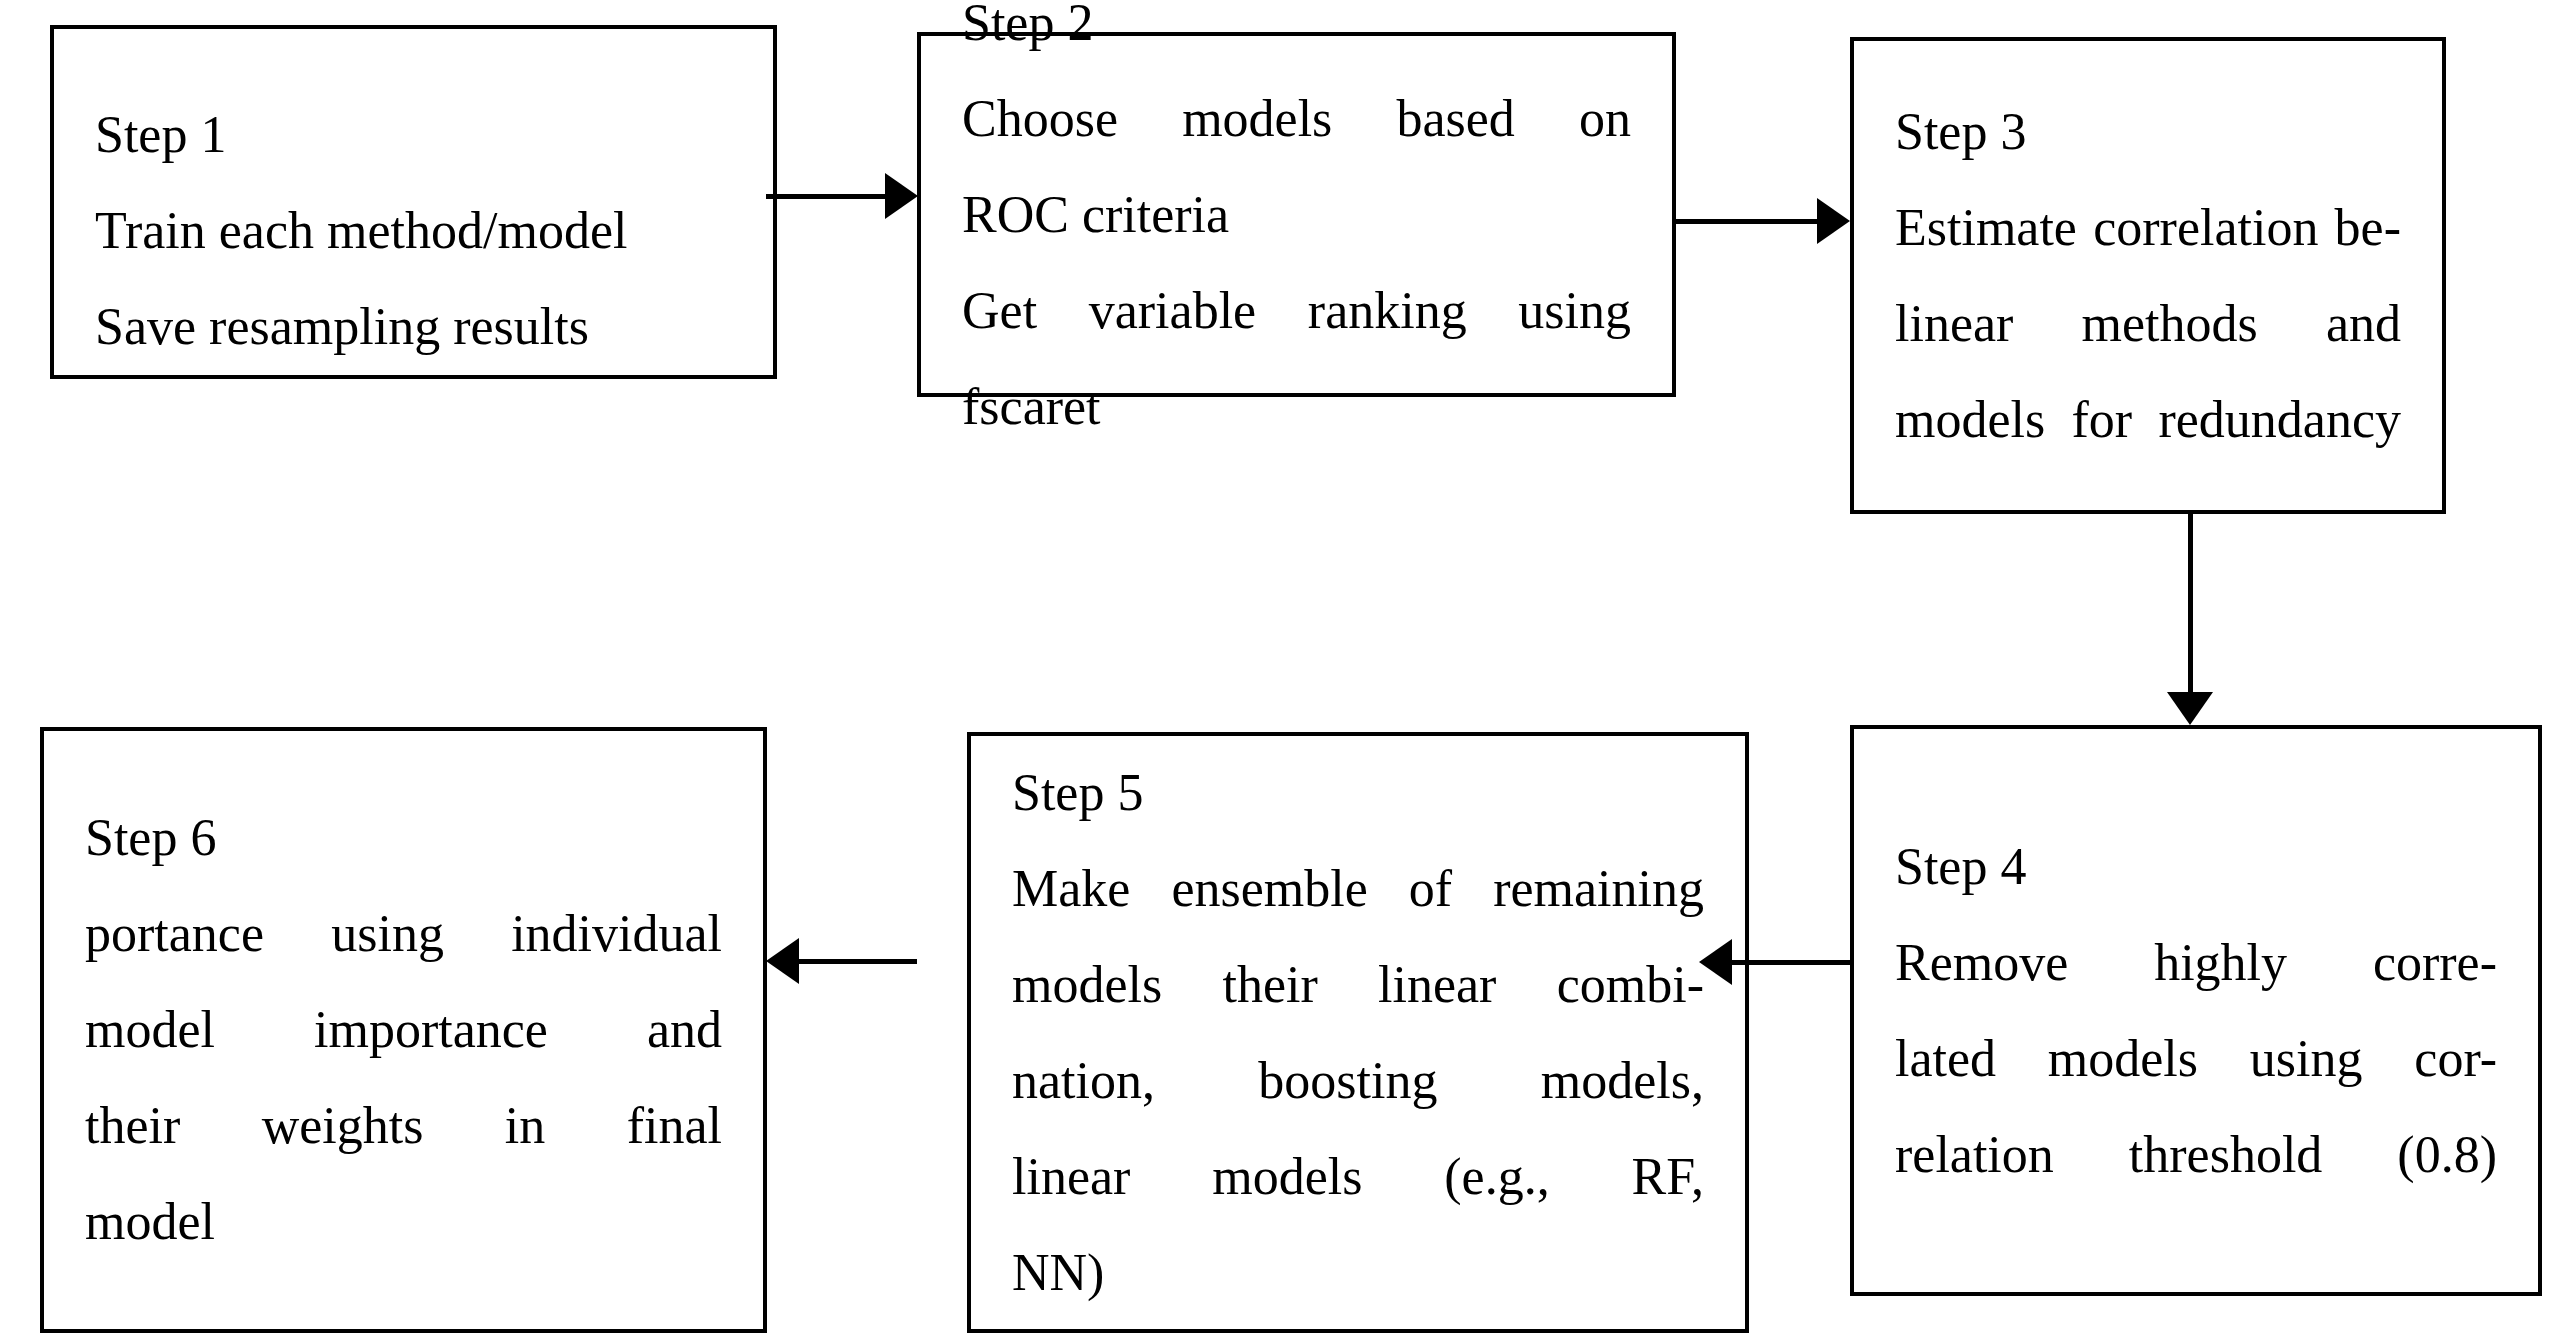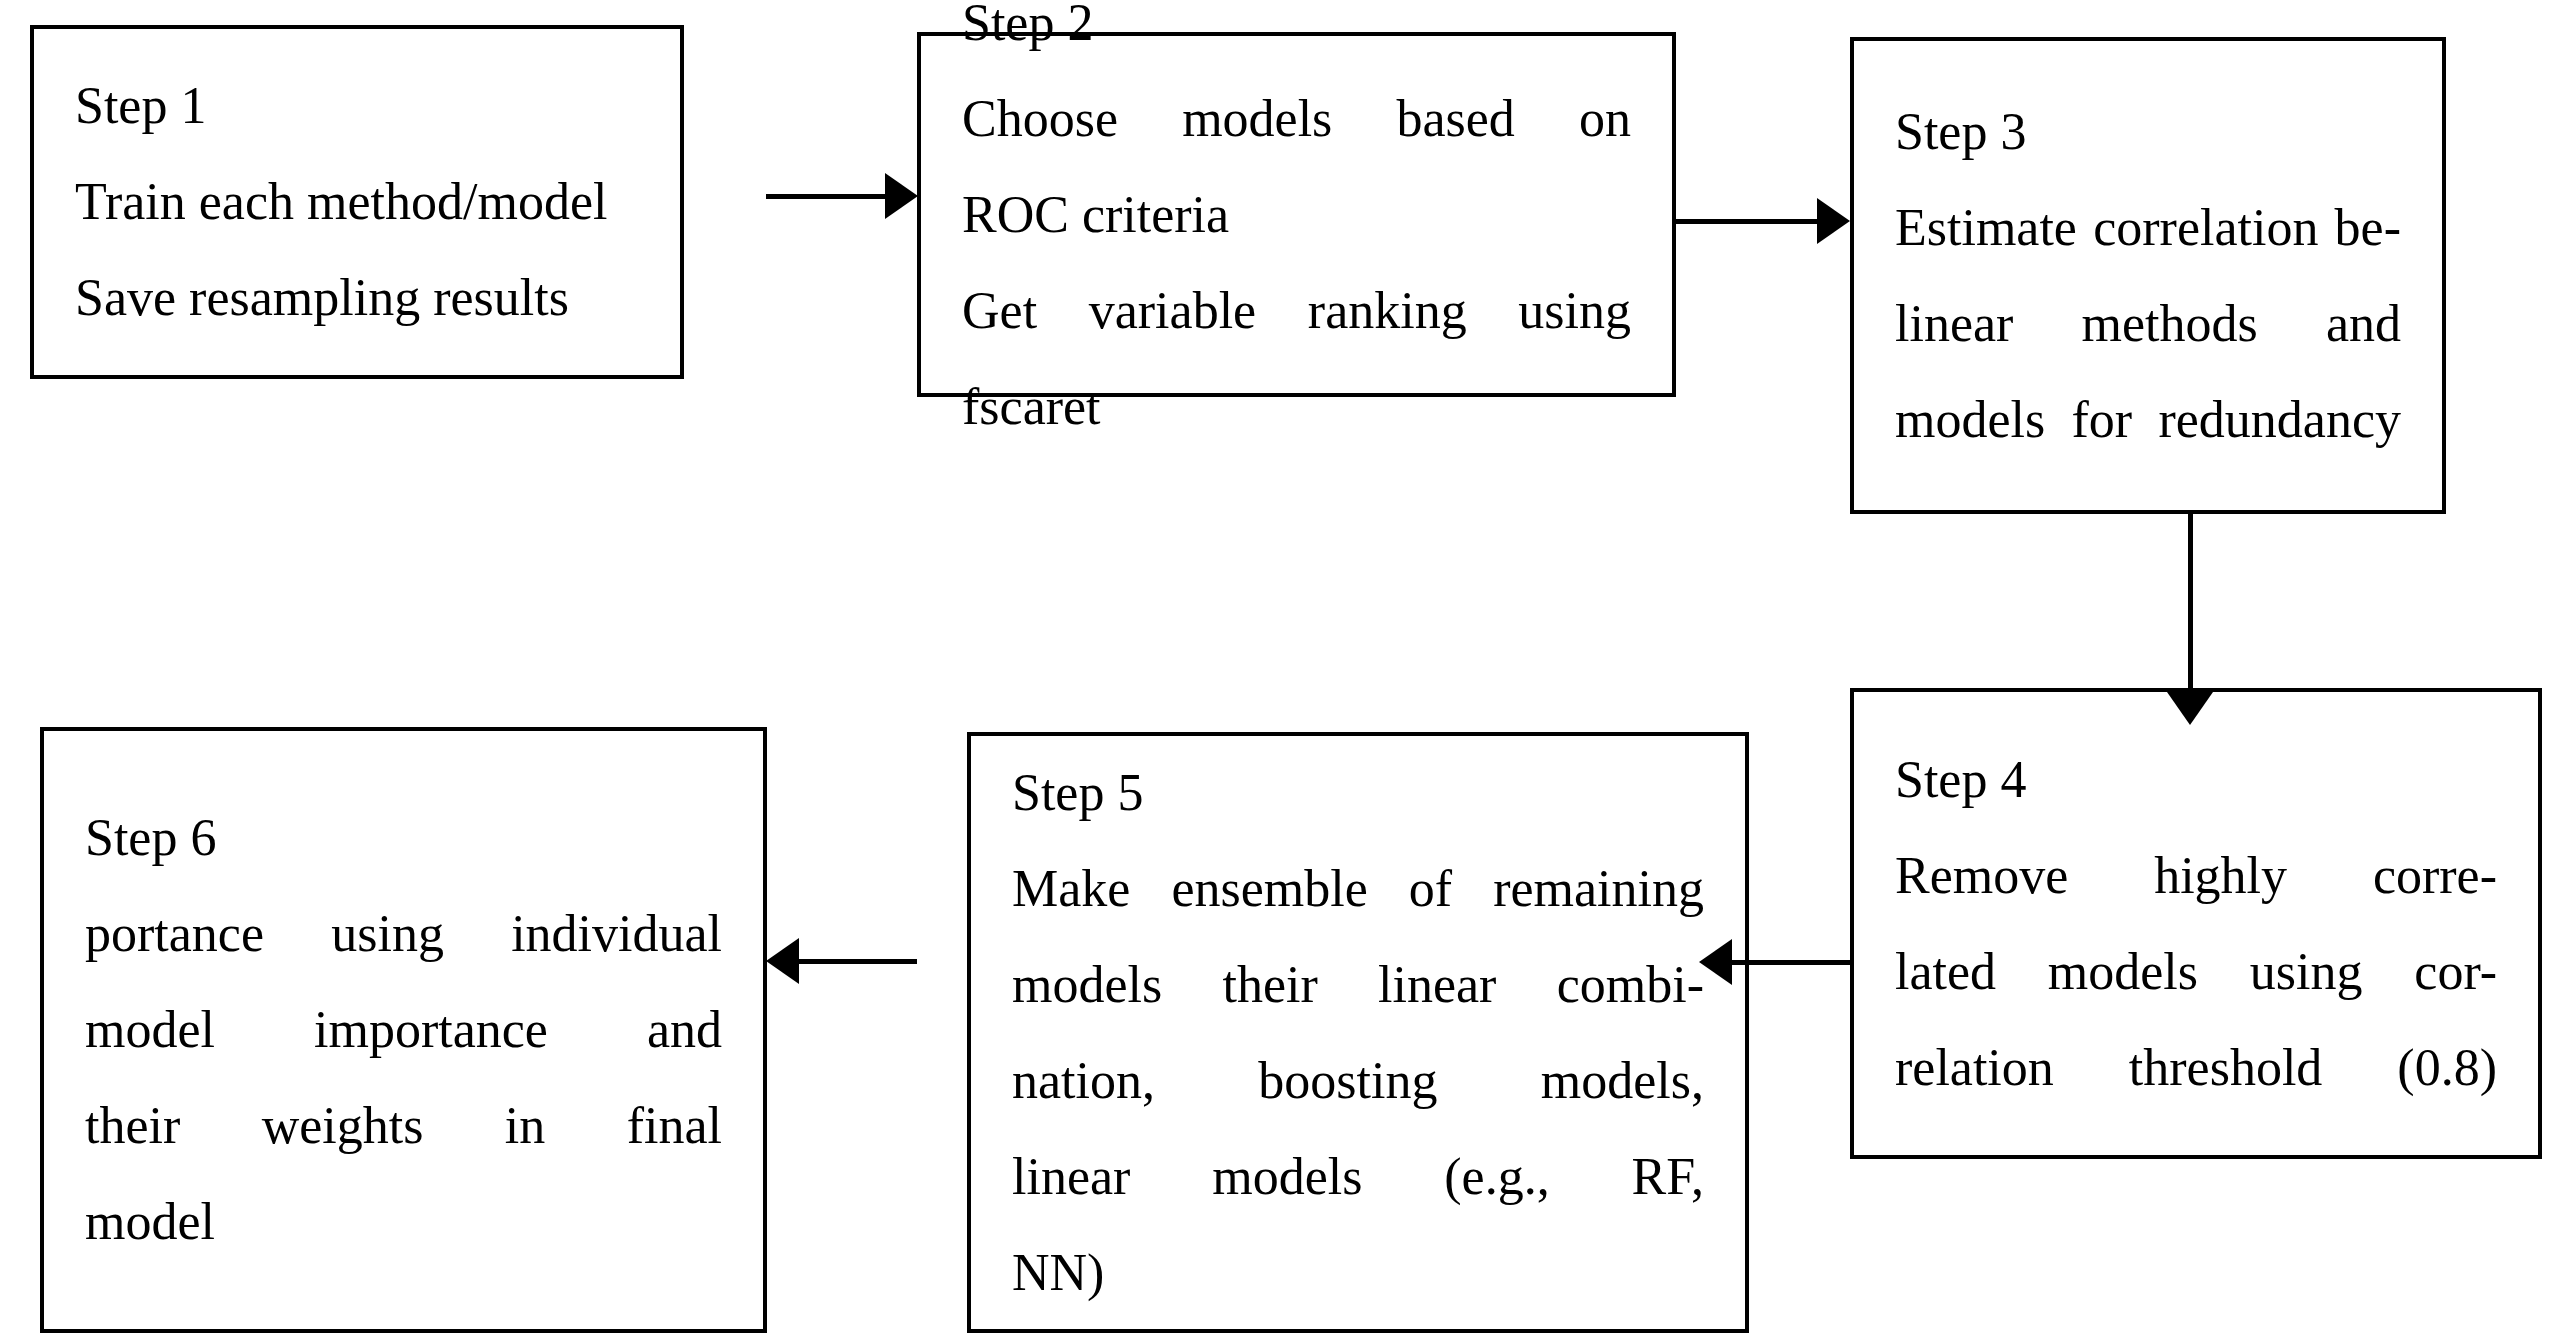--- a/index.html
+++ b/index.html
@@ -38,24 +38,24 @@
     text-align: left;
     color: #000000;
   }
   .line.justify {
     white-space: normal;
     text-align: justify;
     text-align-last: justify;
     text-justify: inter-word;
   }
   
-  #box-step-1 { left: 30px;   top: 25px;   width: 654px; height: 354px;  }
+  #box-step-1 { left: 50px;   top: 25px;   width: 727px; height: 354px; justify-content: flex-end;  }
   #box-step-2 { left: 917px; top: 32px;   width: 759px; height: 365px;  }
   #box-step-3 { left: 1850px; top: 37px;   width: 596px; height: 477px;  }
-  #box-step-4 { left: 1850px; top: 688px; width: 692px; height: 471px;  }
+  #box-step-4 { left: 1850px; top: 725px; width: 692px; height: 571px;  }
   #box-step-5 { left: 967px; top: 732px; width: 782px; height: 601px; }
   #box-step-6 { left: 40px;   top: 727px; width: 727px; height: 606px; }
 
   .shaft {
     position: absolute;
     background: #000000;
   }
   .head {
     position: absolute;
     width: 0;

